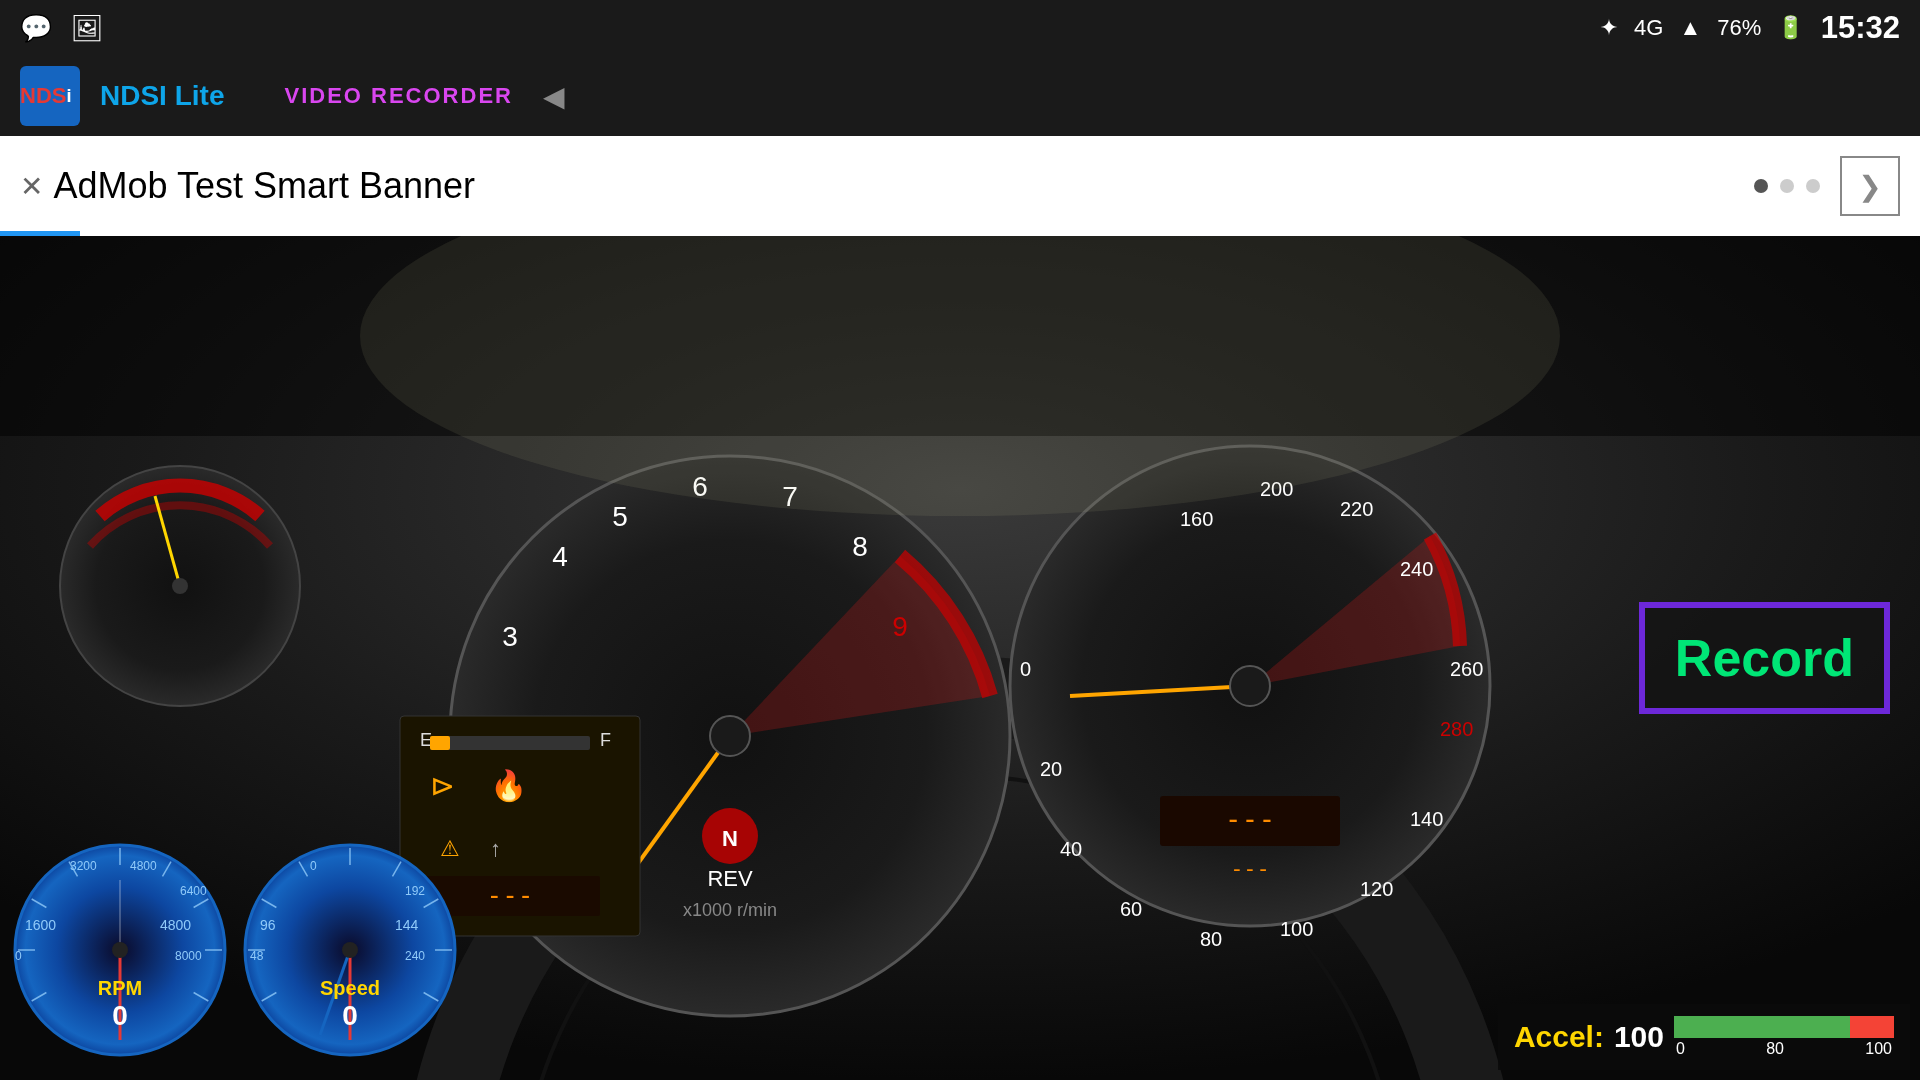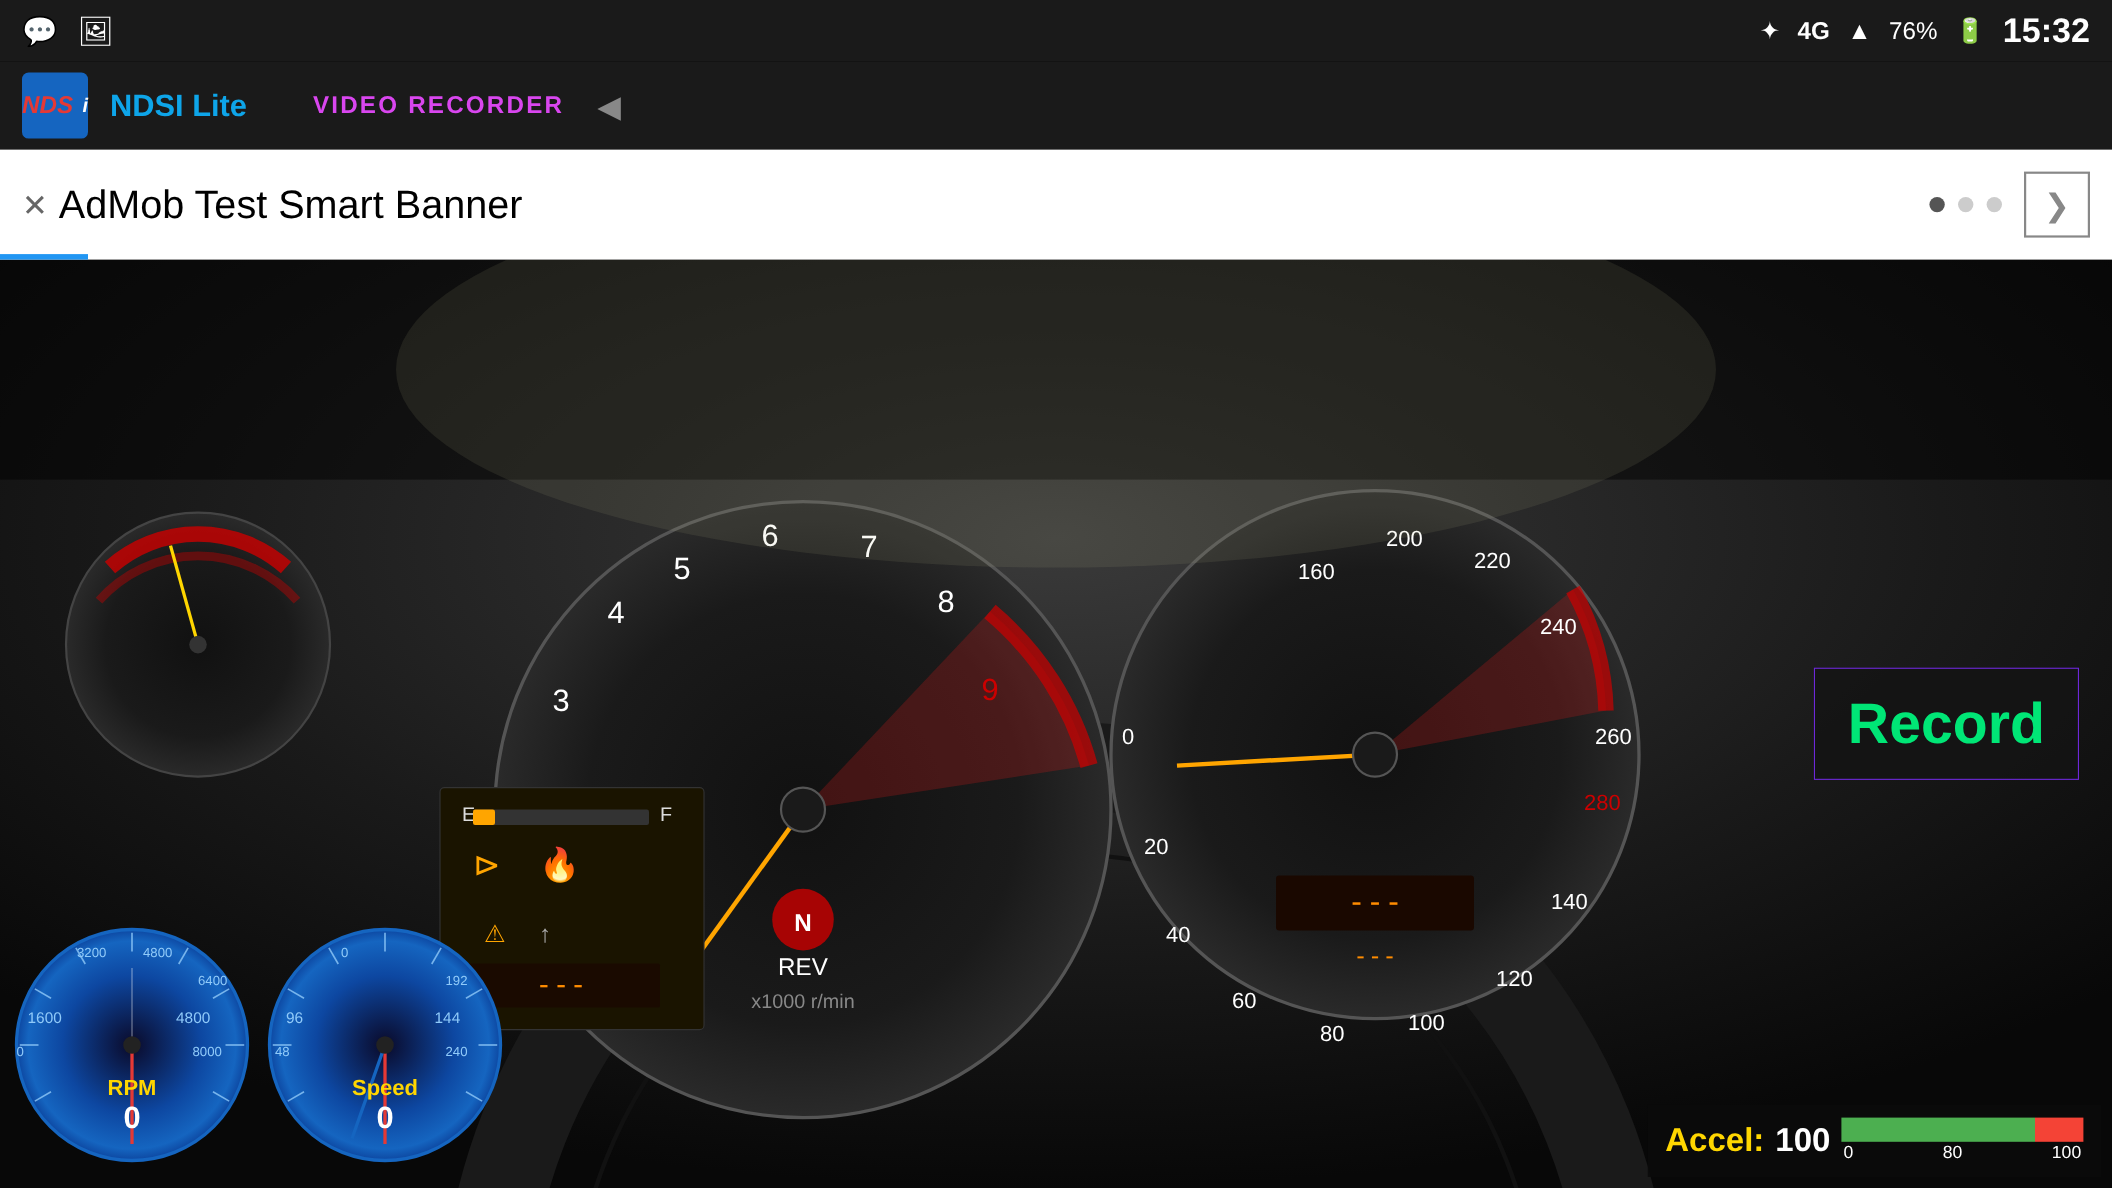--- a/index.html
+++ b/index.html
@@ -55,26 +55,25 @@
       gap: 20px;
       z-index: 100;
     }
     .app-logo {
       width: 60px;
       height: 60px;
       background: #1565C0;
       border-radius: 6px;
       display: flex;
       align-items: center;
-      justify-content: space-between;
+      justify-content: flex-start;
       color: #fff;
       font-size: 20px;
       font-weight: bold;
       flex-shrink: 0;
-      font-style: italic;
     }
     .app-logo span:first-child { color: #e53935; }
     .app-logo span:last-child { color: #fff; }
     .app-title {
       color: #0ea5e9;
       font-size: 28px;
       font-weight: bold;
     }
     .app-subtitle {
       color: #d946ef;
@@ -177,21 +176,21 @@
       z-index: 50;
     }
 
     
     #record-button {
       position: absolute;
       right: 30px;
       top: 50%;
       transform: translateY(-50%);
       background: rgba(20,20,20,0.85);
-      border: 1px solid #6d28d9;
+      border: 6px solid #6d28d9;
       padding: 20px 30px;
       cursor: pointer;
       z-index: 50;
       margin-left: 24px;
     }
     #record-button span {
       color: #00e676;
       font-size: 52px;
       font-weight: bold;
     }
@@ -262,21 +261,21 @@
 </head>
 <body>
 
 <div id="status-bar">
   <div class="status-left">
     <span class="status-icon">💬</span>
     <span class="status-icon">🖼</span>
   </div>
   <div class="status-right">
     <span style="font-size:22px;">✦</span>
-    <span style="font-size:22px;font-weight:bold;">4G</span>
+    <span style="font-size:22px;font-weight:normal;">4G</span>
     <span style="font-size:22px;">▲</span>
     <span class="battery-text">76%</span>
     <span style="font-size:22px;">🔋</span>
     <span class="time-text">15:32</span>
   </div>
 </div>
 
 <div id="app-header">
   <div class="app-logo">
     <span style="color:#e53935;font-size:22px;font-weight:900;">NDS</span>

